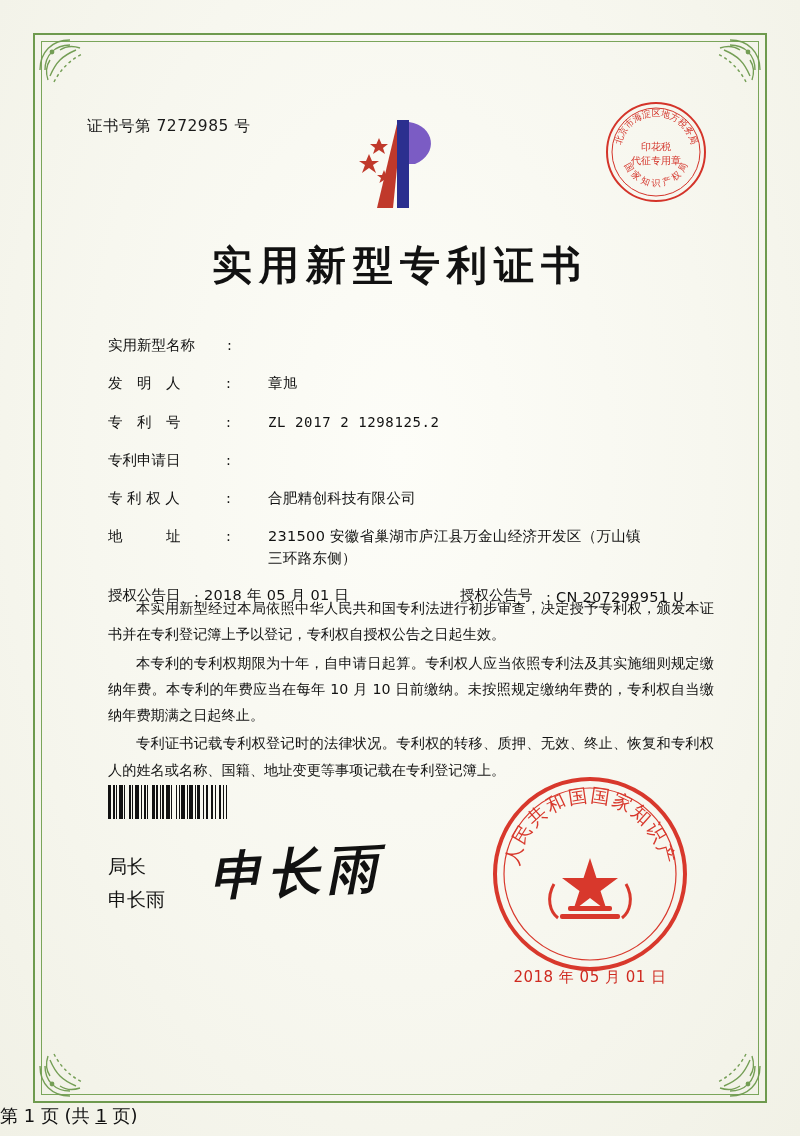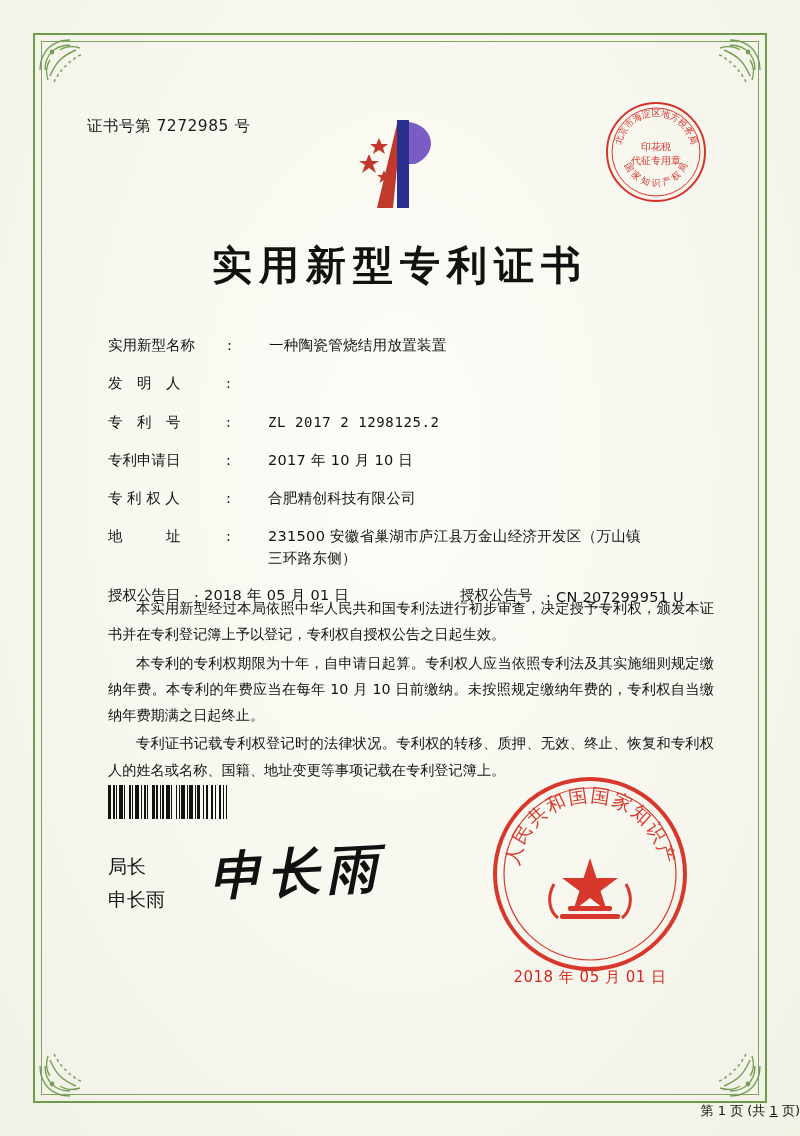--- a/index.html
+++ b/index.html
@@ -220,23 +220,23 @@
     text-align: center;
     color: #cf2a20;
     font-size: 15px;
     letter-spacing: 0.5px;
   }
 
   .page-footer {
     position: absolute;
     left: 0;
     right: 0;
-    bottom: 16px;
-    text-align: right;
-    font-size: 13px;
+    bottom: 8px;
+    text-align: left;
+    font-size: 18px;
     color: #111;
   }
   .page-footer u { text-decoration: underline; }
 </style>
 </head>
 <body>
 
 <div class="page">
 
   <div class="border-outer"></div>
@@ -323,38 +323,37 @@
       </svg>
     </div>
 
     <div class="doc-title">实用新型专利证书</div>
 
     <div class="fields">
 
       <div class="field-row">
         <span class="field-label">实用新型名称</span>
         <span class="field-colon">:</span>
-        <span class="field-value">一种陶瓷管烧结用放置装置</span>
       </div>
 
       <div class="field-row">
         <span class="field-label">发　明　人</span>
         <span class="field-colon">:</span>
+        <span class="field-value">章旭</span>
       </div>
 
       <div class="field-row">
         <span class="field-label">专　利　号</span>
         <span class="field-colon">:</span>
         <span class="field-value mono">ZL 2017 2 1298125.2</span>
       </div>
 
       <div class="field-row">
         <span class="field-label">专利申请日</span>
         <span class="field-colon">:</span>
-        <span class="field-value">2017 年 10 月 10 日</span>
       </div>
 
       <div class="field-row">
         <span class="field-label">专 利 权 人</span>
         <span class="field-colon">:</span>
         <span class="field-value">合肥精创科技有限公司</span>
       </div>
 
       <div class="field-row">
         <span class="field-label">地　　　址</span>

